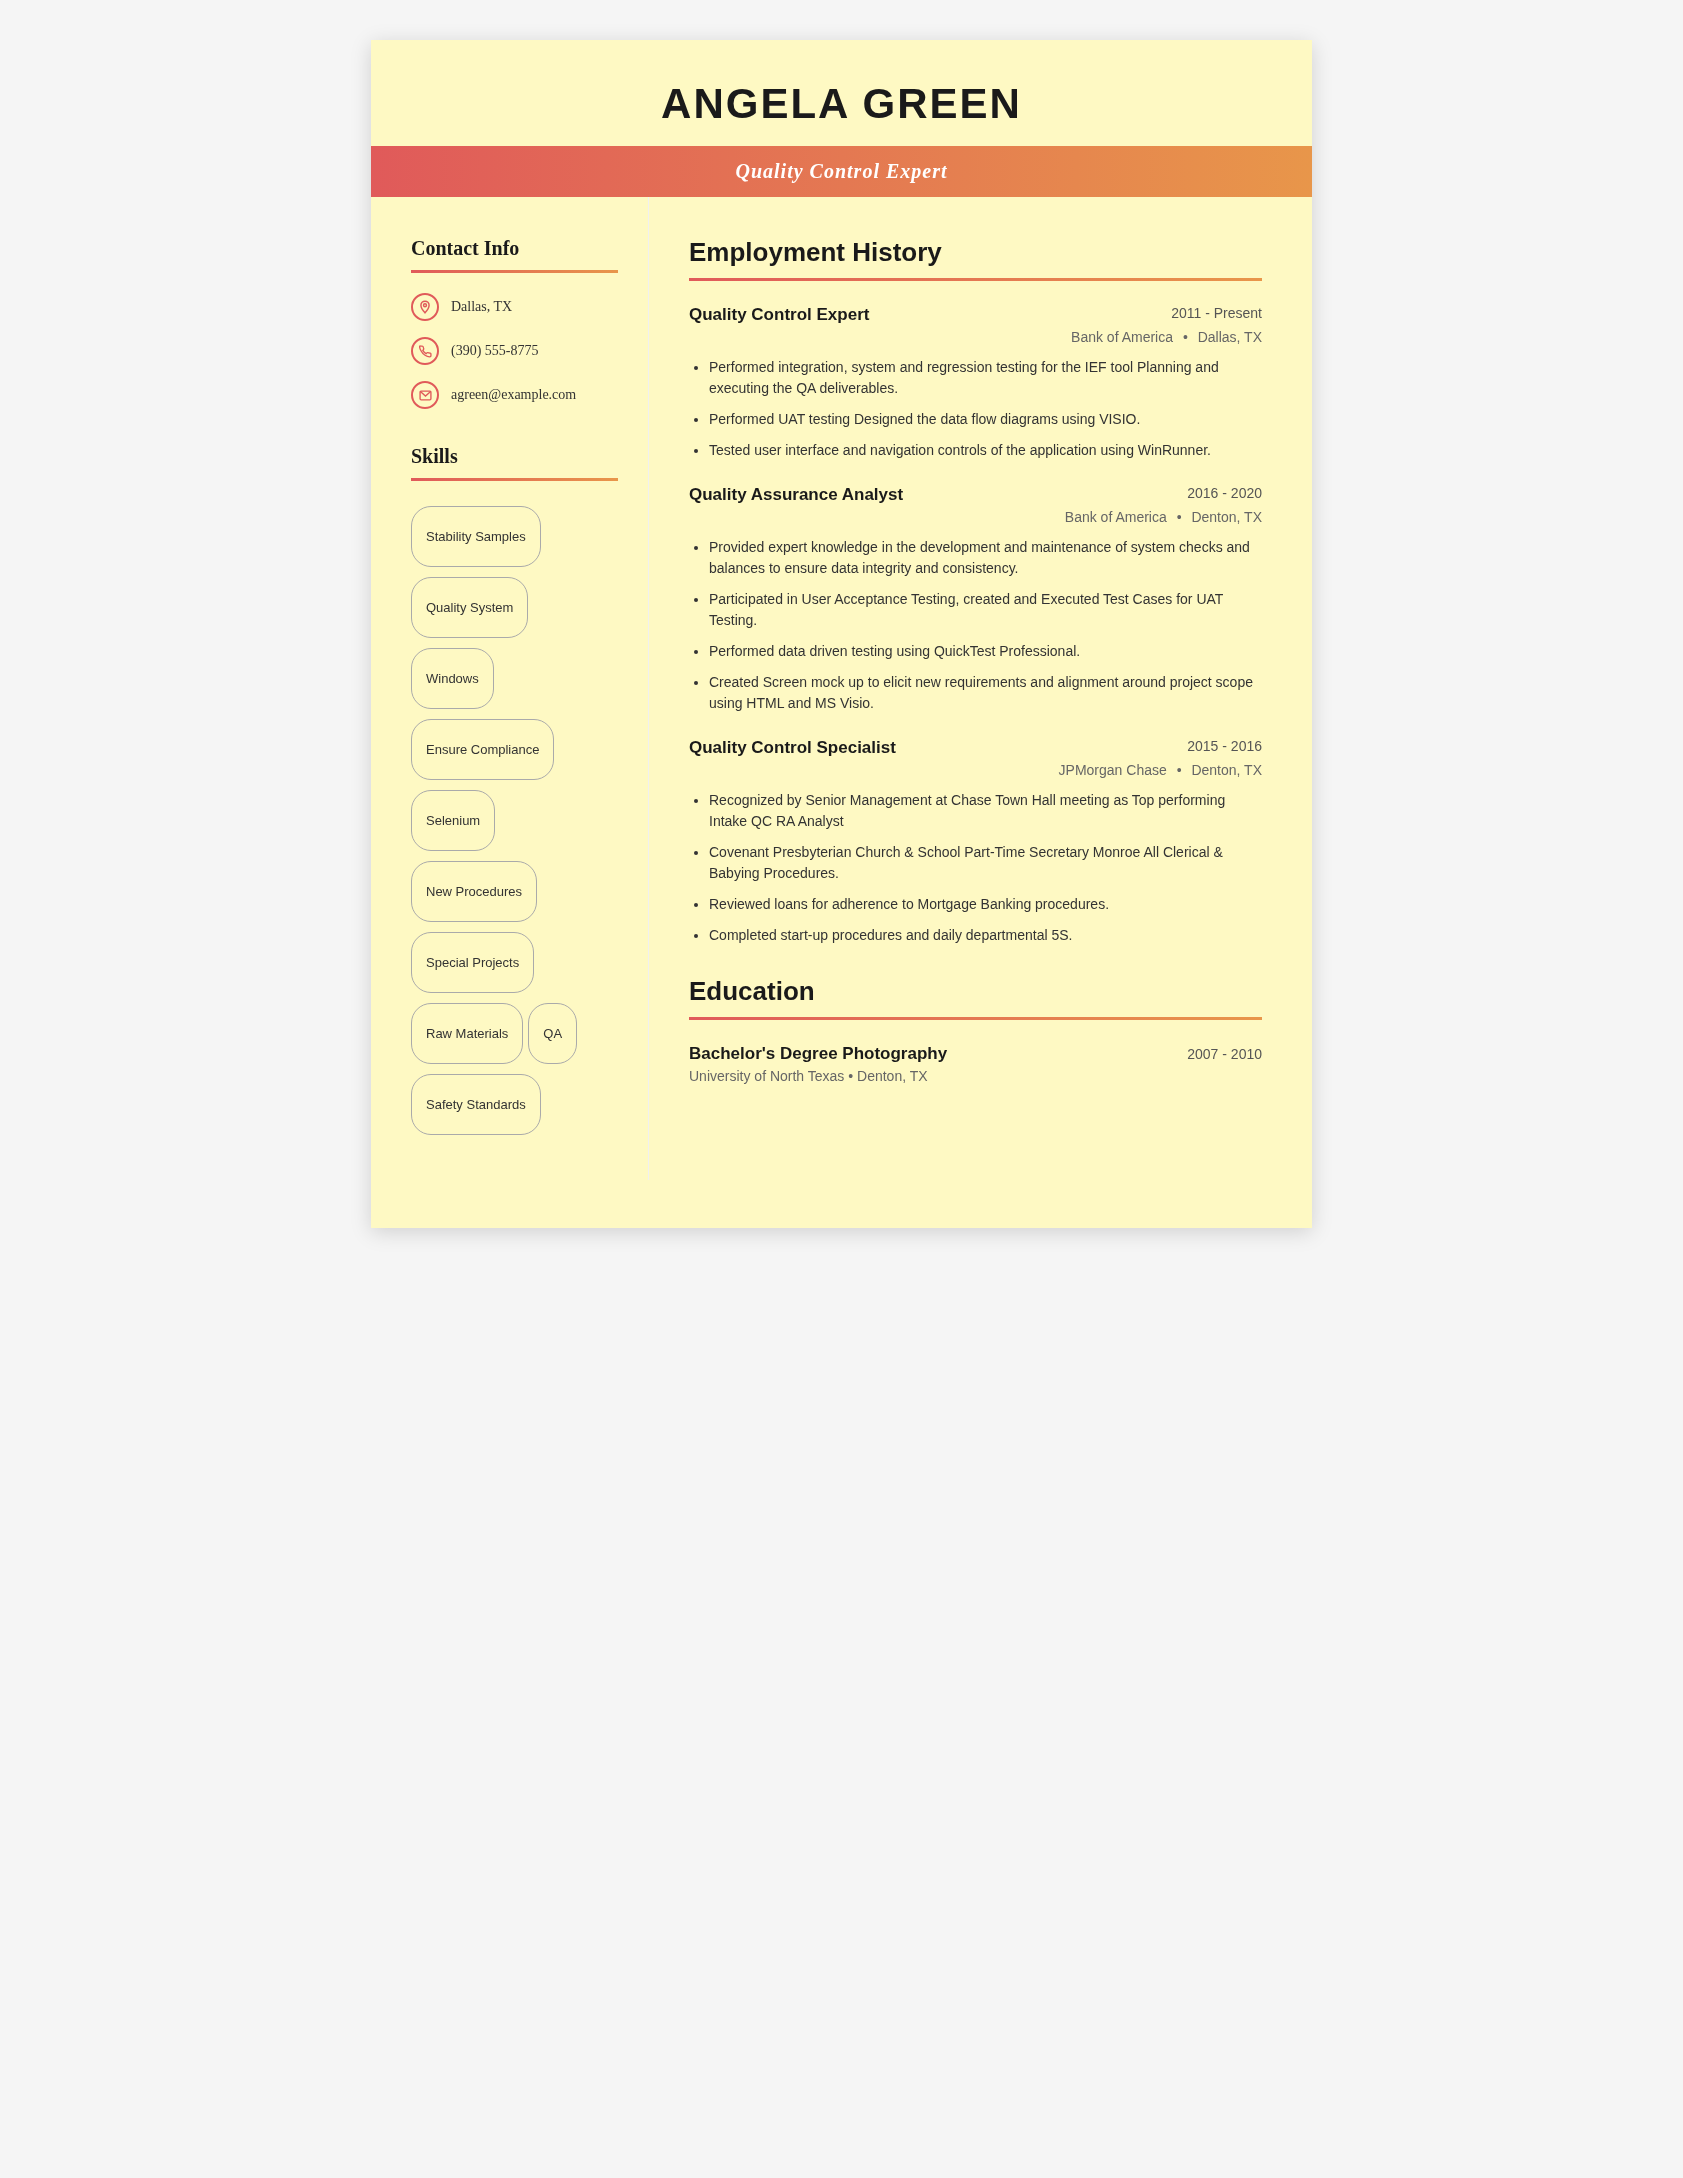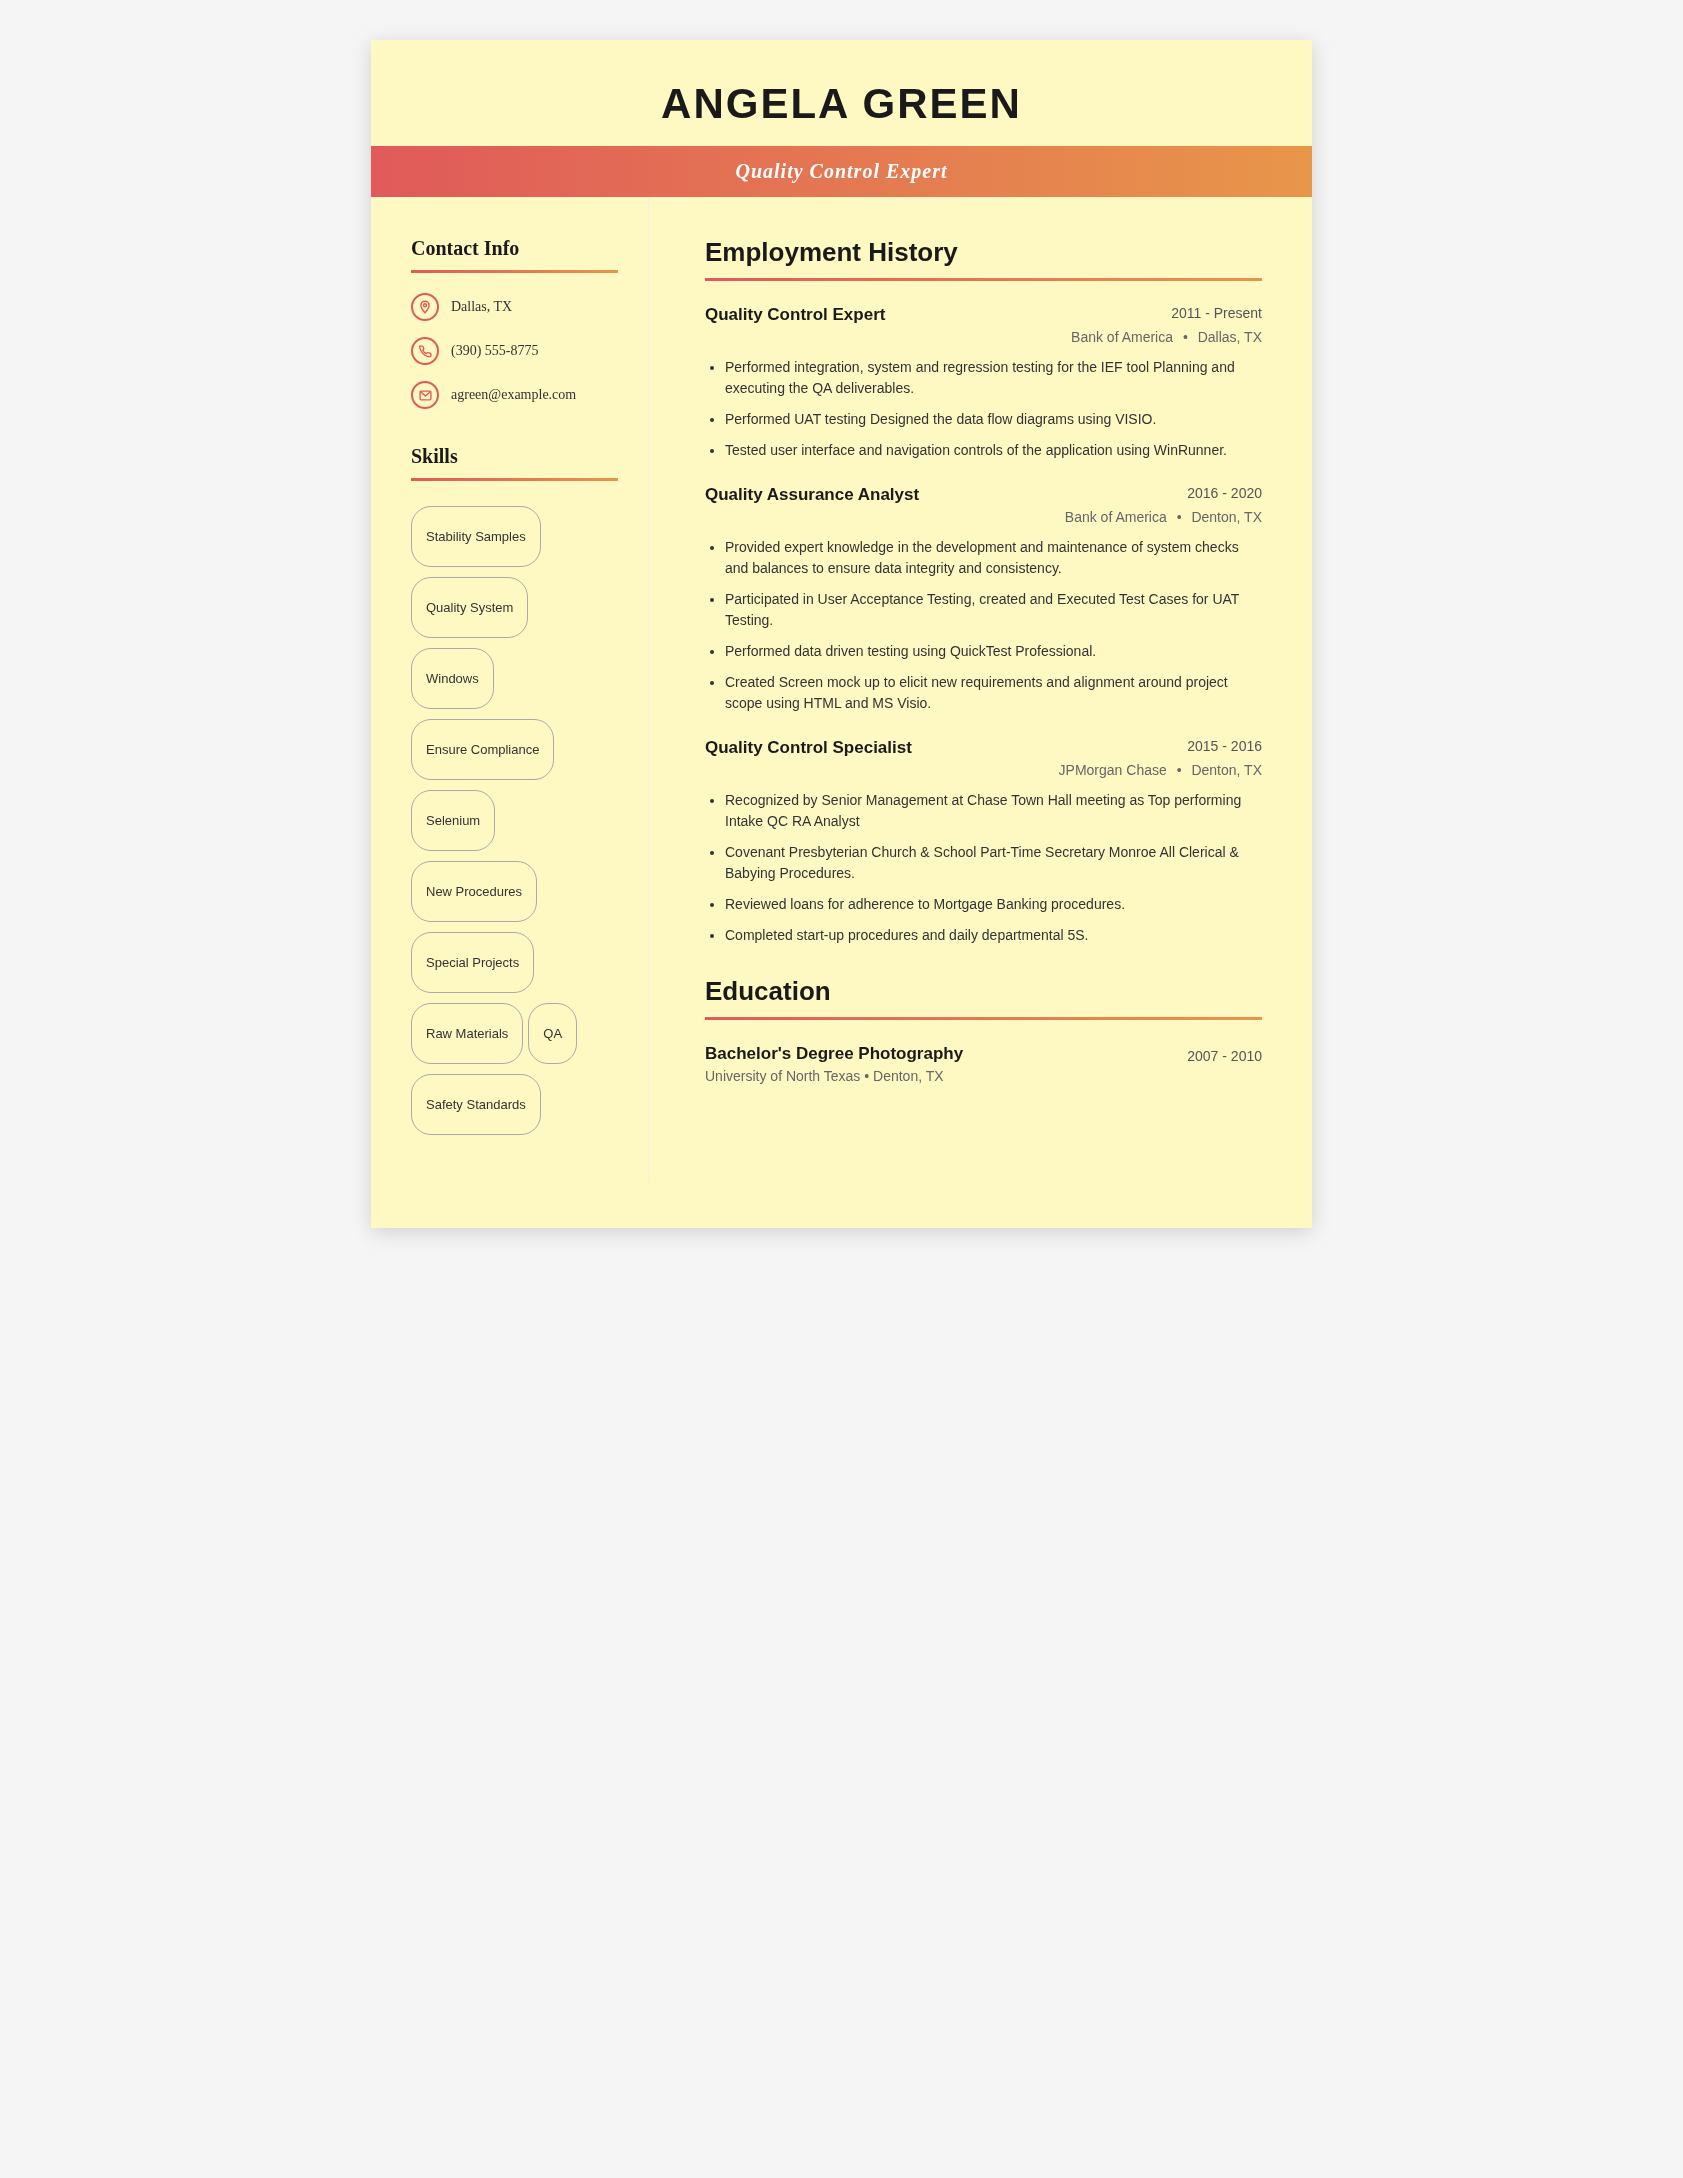--- a/index.html
+++ b/index.html
@@ -99,21 +99,21 @@
       border-radius: 20px;
       padding: 22px 14px;
       font-size: 13px;
       color: #333;
       margin: 5px 5px 5px 0;
       font-family: Arial, sans-serif;
     }
     
     .main-content {
       flex: 1;
-      padding: 40px 50px 40px 56px;
+      padding: 40px 50px 40px 40px;
       border-left: 1px solid #f0f0f0;
     }
     .section-title {
       font-size: 26px;
       font-weight: 900;
       color: #1a1a1a;
       margin-bottom: 10px;
       font-family: Arial, sans-serif;
     }
     .section-divider {
@@ -161,21 +161,21 @@
       margin-bottom: 10px;
       line-height: 1.5;
       font-family: Arial, sans-serif;
     }
     .education-section {
       margin-top: 30px;
     }
     .edu-header {
       display: flex;
       justify-content: space-between;
-      align-items: flex-end;
+      align-items: center;
       margin-bottom: 4px;
     }
     .edu-degree {
       font-size: 17px;
       font-weight: 900;
       color: #1a1a1a;
       font-family: Arial, sans-serif;
     }
     .edu-date {
       font-size: 14px;

